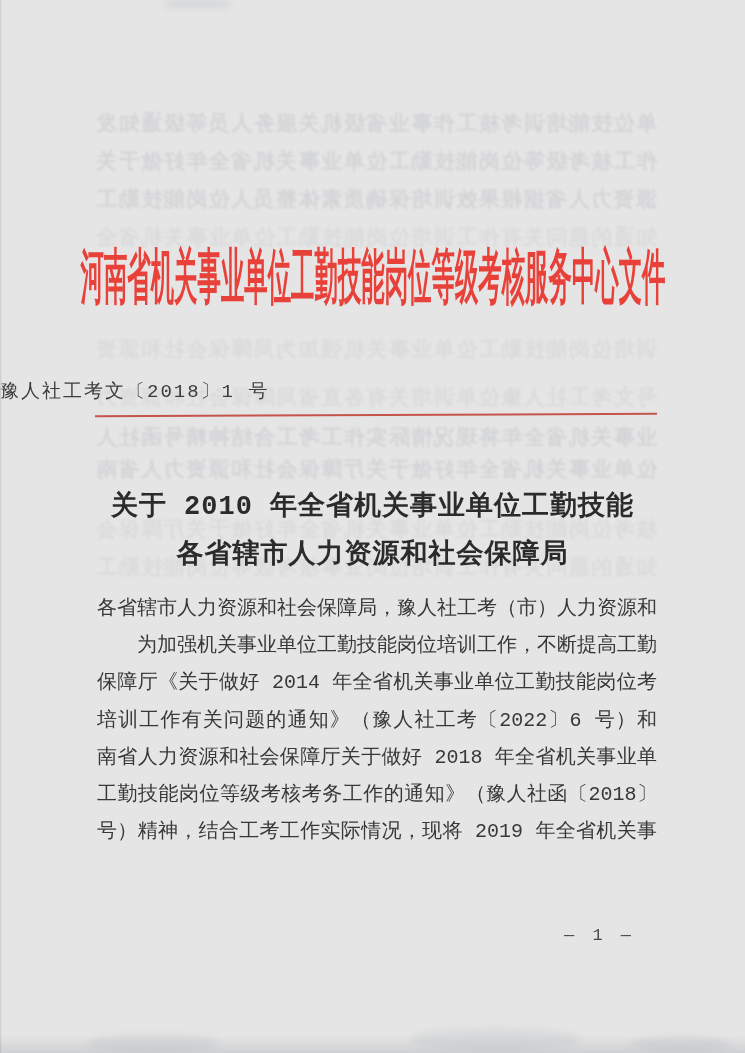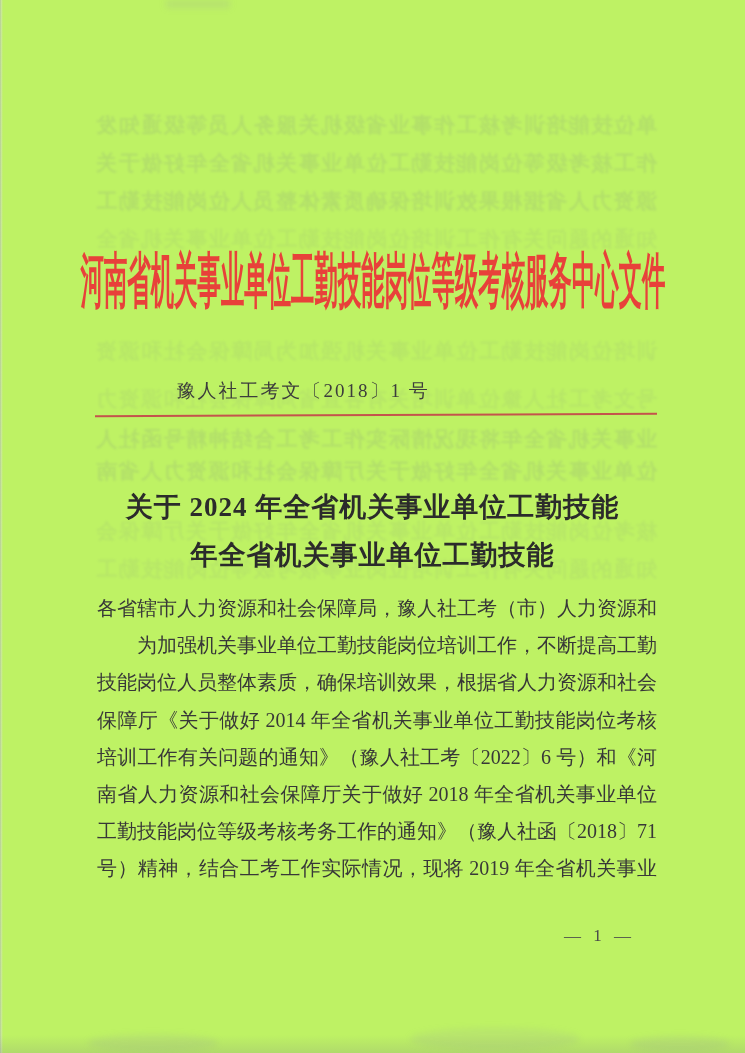--- a/index.html
+++ b/index.html
@@ -1,22 +1,22 @@
 <!DOCTYPE html>
 <html><head>
 <meta charset="utf-8">
 <style>
   html, body { margin: 0; padding: 0; background: #ffffff; }
   .page {
     position: relative;
     width: 745px;
     height: 1053px;
-    background: #bef264;
+    background: #e5e5e5;
     overflow: hidden;
-    font-family: Liberation Serif, serif;
+    font-family: Liberation Mono, monospace;
   }
 
   
   .edge-left {
     position: absolute; left: 0; top: 0; width: 3px; height: 100%;
     background: linear-gradient(to right, #9aa0a6 0px, #d9dadd 1px, rgba(255,255,255,0) 3px);
     opacity: 0.55;
   }
   .edge-bottom {
     position: absolute; bottom: 0; left: 0; width: 100%; height: 18px;
@@ -50,21 +50,21 @@
     display: flex; justify-content: center; align-items: center;
   }
   .red-header .stretch {
     font-size: 60px; font-weight: 700; color: #e8413a;
     white-space: nowrap; transform: scaleX(0.39); transform-origin: 50% 50%;
     line-height: 1;
   }
 
   .doc-number {
     position: absolute; left: 0; top: 378px; width: 606px;
-    text-align: center; font-size: 19px; letter-spacing: 2px; color: #3c3c3c;
+    text-align: left; font-size: 19px; letter-spacing: 2px; color: #3c3c3c;
   }
 
   .red-rule {
     position: absolute; left: 95px; top: 414px; width: 562px; height: 2px;
     background: #c4544c; transform: rotate(-0.25deg);
   }
 
   .doc-title {
     position: absolute; left: 0; top: 483px; width: 745px;
     text-align: center; font-weight: 700; color: #2b2b2b;
@@ -106,28 +106,27 @@
 
   <div class="red-header">
     <div class="stretch">河南省机关事业单位工勤技能岗位等级考核服务中心文件</div>
   </div>
 
   <div class="doc-number">豫人社工考文〔2018〕1 号</div>
 
   <div class="red-rule"></div>
 
   <div class="doc-title">
-    <div>关于 2024 年全省机关事业单位工勤技能</div>
-    <div>年全省机关事业单位工勤技能</div>
+    <div>关于 2010 年全省机关事业单位工勤技能</div>
+    <div>各省辖市人力资源和社会保障局</div>
   </div>
 
   <div class="body-text">
     <div class="line">各省辖市人力资源和社会保障局，豫人社工考（市）人力资源和社</div>
     <div class="line">　　为加强机关事业单位工勤技能岗位培训工作，不断提高工勤</div>
-    <div class="line">技能岗位人员整体素质，确保培训效果，根据省人力资源和社会</div>
     <div class="line">保障厅《关于做好 2014 年全省机关事业单位工勤技能岗位考核</div>
     <div class="line">培训工作有关问题的通知》（豫人社工考〔2022〕6 号）和《河</div>
     <div class="line">南省人力资源和社会保障厅关于做好 2018 年全省机关事业单位</div>
     <div class="line">工勤技能岗位等级考核考务工作的通知》（豫人社函〔2018〕71</div>
     <div class="line">号）精神，结合工考工作实际情况，现将 2019 年全省机关事业</div>
   </div>
 
   <div class="page-number">— 1 —</div>
 
   <div class="edge-left"></div>

